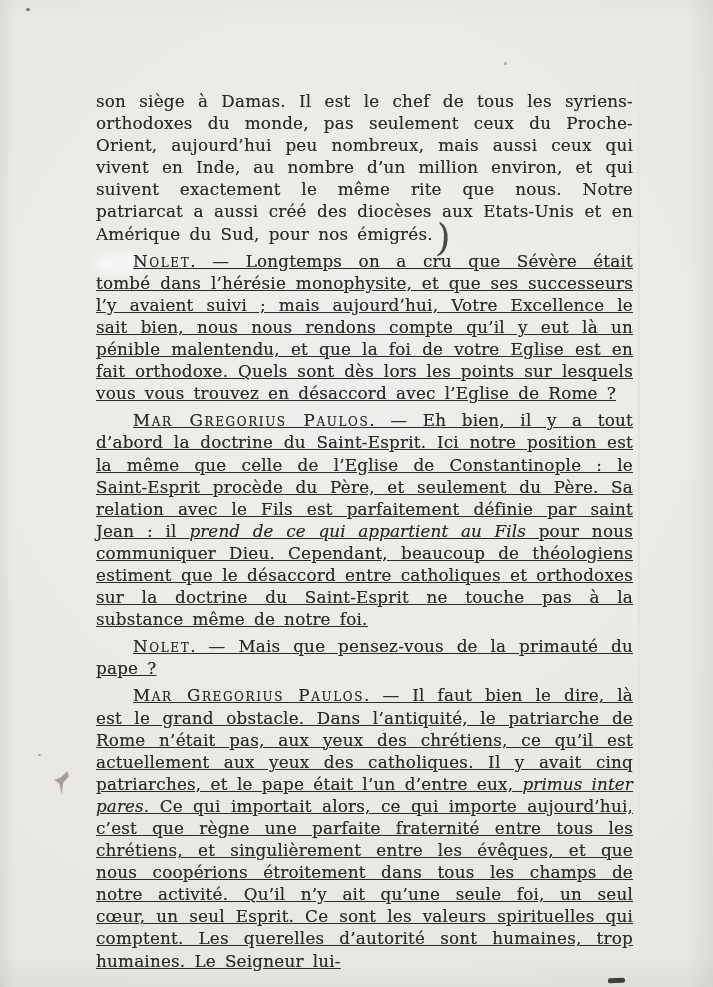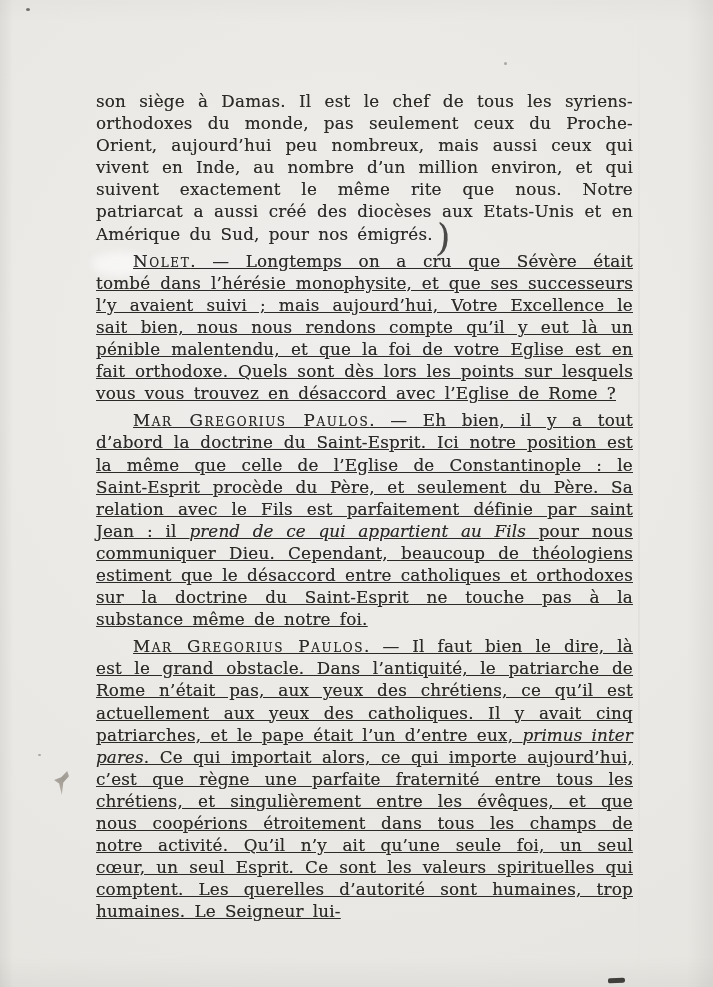--- a/index.html
+++ b/index.html
@@ -164,20 +164,21 @@
 <div class="page">
 
   <div class="crease"></div>
   <div class="watermark-smudge"></div>
 
 
   <div class="text-block">
       <p class="para"><span>son siège à Damas. Il est le chef de tous les syriens-orthodoxes du monde, pas seulement ceux du Proche-Orient, aujourd’hui peu nombreux, mais aussi ceux qui vivent en Inde, au nombre d’un million environ, et qui suivent exactement le même rite que nous. Notre patriarcat a aussi créé des diocèses aux Etats-Unis et en Amérique du Sud, pour nos émigrés.</span><span class="hand-paren">)</span></p>
       <p class="para indent"><span class="sc">Nolet</span><span>. — Longtemps on a cru que Sévère était tombé dans l’hérésie monophysite, et que ses successeurs l’y avaient suivi ; mais aujourd’hui, Votre Excellence le sait bien, nous nous rendons compte qu’il y eut là un pénible malentendu, et que la foi de votre Eglise est en fait orthodoxe. Quels sont dès lors les points sur lesquels vous vous trouvez en désaccord avec l’Eglise de Rome ?</span></p>
       <p class="para indent"><span class="sc">Mar Gregorius Paulos</span><span>. — Eh bien, il y a tout d’abord la doctrine du Saint-Esprit. Ici notre position est la même que celle de l’Eglise de Constantinople : le Saint-Esprit procède du Père, et seulement du Père. Sa relation avec le Fils est parfaitement définie par saint Jean : il </span><span class="it">prend de ce qui appartient au Fils</span><span> pour nous communiquer Dieu. Cependant, beaucoup de théologiens estiment que le désaccord entre catholiques et orthodoxes sur la doctrine du Saint-Esprit ne touche pas à la substance même de notre foi.</span></p>
+      <p class="para indent"><span class="sc">Nolet</span><span>. — Mais que pensez-vous de la primauté du pape ?</span></p>
       <p class="para indent"><span class="sc">Mar Gregorius Paulos</span><span>. — Il faut bien le dire, là est le grand obstacle. Dans l’antiquité, le patriarche de Rome n’était pas, aux yeux des chrétiens, ce qu’il est actuellement aux yeux des catholiques. Il y avait cinq patriarches, et le pape était l’un d’entre eux, </span><span class="it">primus inter pares</span><span>. Ce qui importait alors, ce qui importe aujourd’hui, c’est que règne une parfaite fraternité entre tous les chrétiens, et singulièrement entre les évêques, et que nous coopérions étroitement dans tous les champs de notre activité. Qu’il n’y ait qu’une seule foi, un seul cœur, un seul Esprit. Ce sont les valeurs spirituelles qui comptent. Les querelles d’autorité sont humaines, trop humaines. Le Seigneur lui-</span></p>
     </div>
 
   <div class="ink-dot-top-left"></div>
   <div class="header-speck"></div>
   <div class="margin-speck"></div>
   <div class="pencil-mark"></div>
   <div class="ink-dash-bottom-right"></div>
 
 </div>

